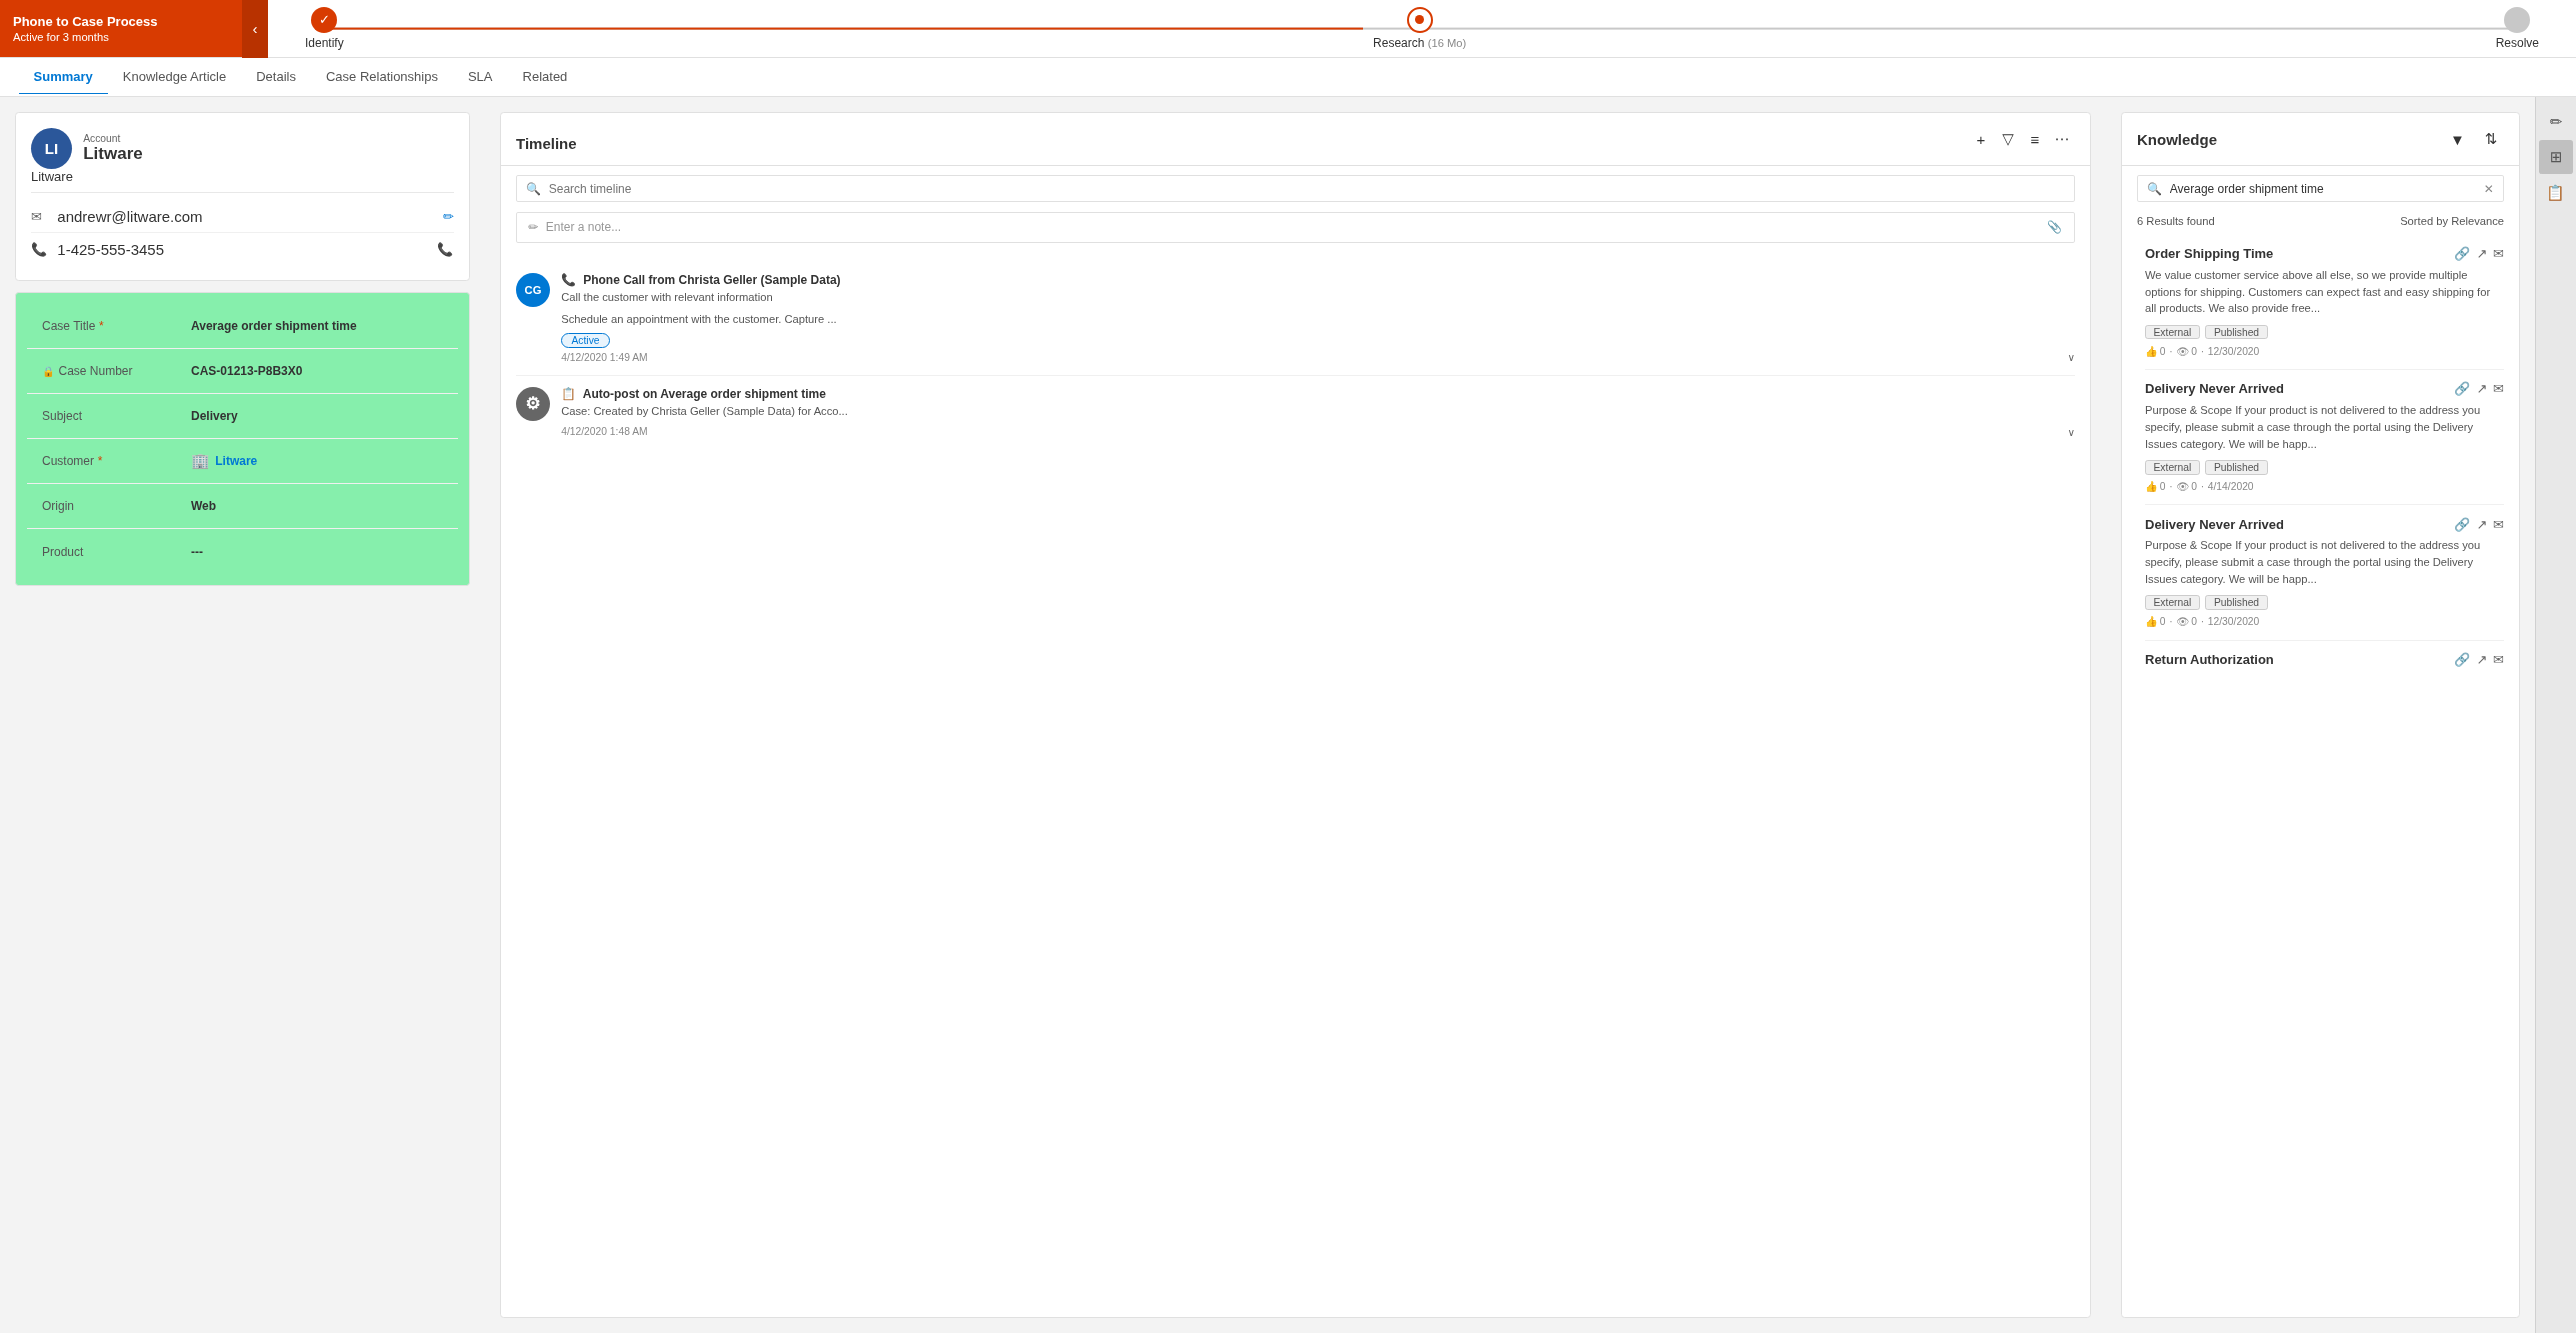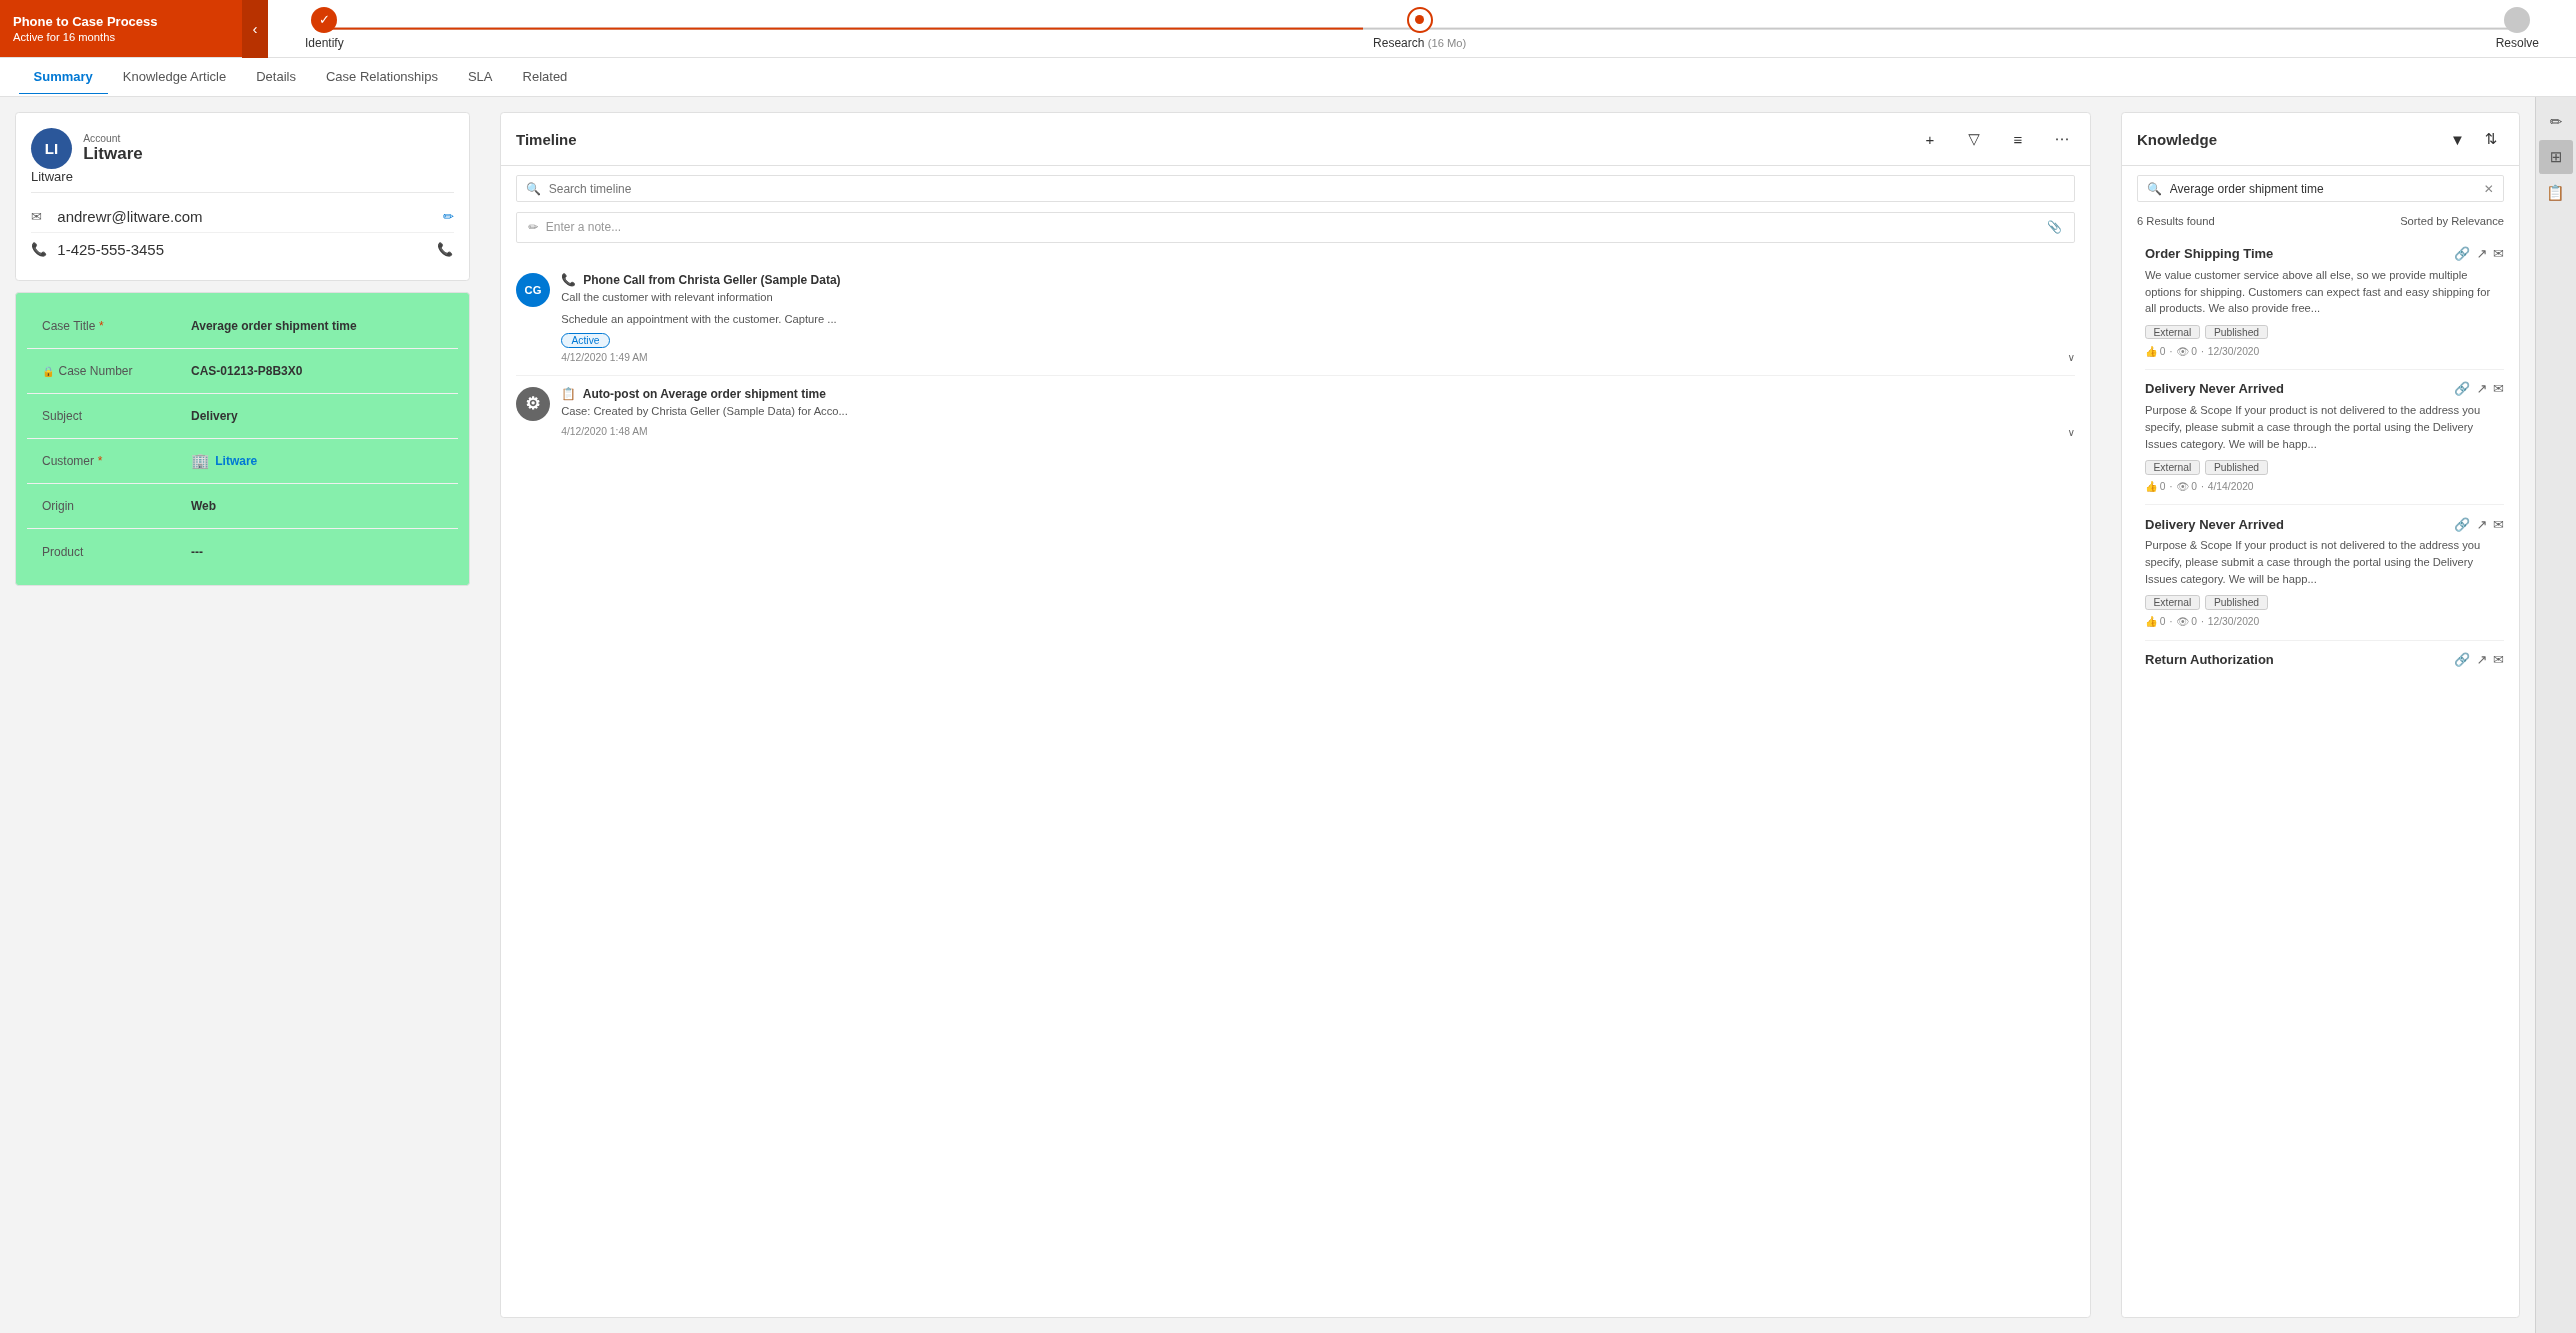--- a/index.html
+++ b/index.html
@@ -199,24 +199,24 @@
     .timeline-card {
       background: #fff;
       border: 0.9px solid #e0e0e0;
       border-radius: 3.7px;
       height: 100%;
       display: flex;
       flex-direction: column;
     }
     .timeline-header {
       display: flex;
-      align-items: center;
+      align-items: flex-end;
       padding: 13px 15px;
       border-bottom: 0.9px solid #e0e0e0;
-      gap: 18px;
+      gap: 1px;
     }
     .timeline-title { font-size: 15px; font-weight: 600; flex: 1; }
     .timeline-icon-btn {
       width: 26px; height: 26px;
       display: flex; align-items: center; justify-content: center;
       cursor: pointer; color: #333; font-size: 15px;
       border-radius: 2.8px;
     }
     .search-bar {
       display: flex;
@@ -374,21 +374,21 @@
     ::-webkit-scrollbar-track { background: #f0f0f0; }
     ::-webkit-scrollbar-thumb { background: #bbb; border-radius: 2.8px; }
   </style>
 </head>
 <body>
 
 <div class="top-bar">
   <div class="process-badge">
     <div style="flex:1">
       <div class="process-badge-text">Phone to Case Process</div>
-      <div class="process-badge-sub">Active for 16 months</div>
+      <div class="process-badge-sub">Active for 3 months</div>
     </div>
   </div>
   <div class="chevron-left">‹</div>
   <div class="process-steps">
     <div class="step-line"></div>
     <div class="step-line-filled"></div>
     <div class="steps-container">
       <div class="step">
         <div class="step-circle done">✓</div>
         <div class="step-label">Identify</div>

